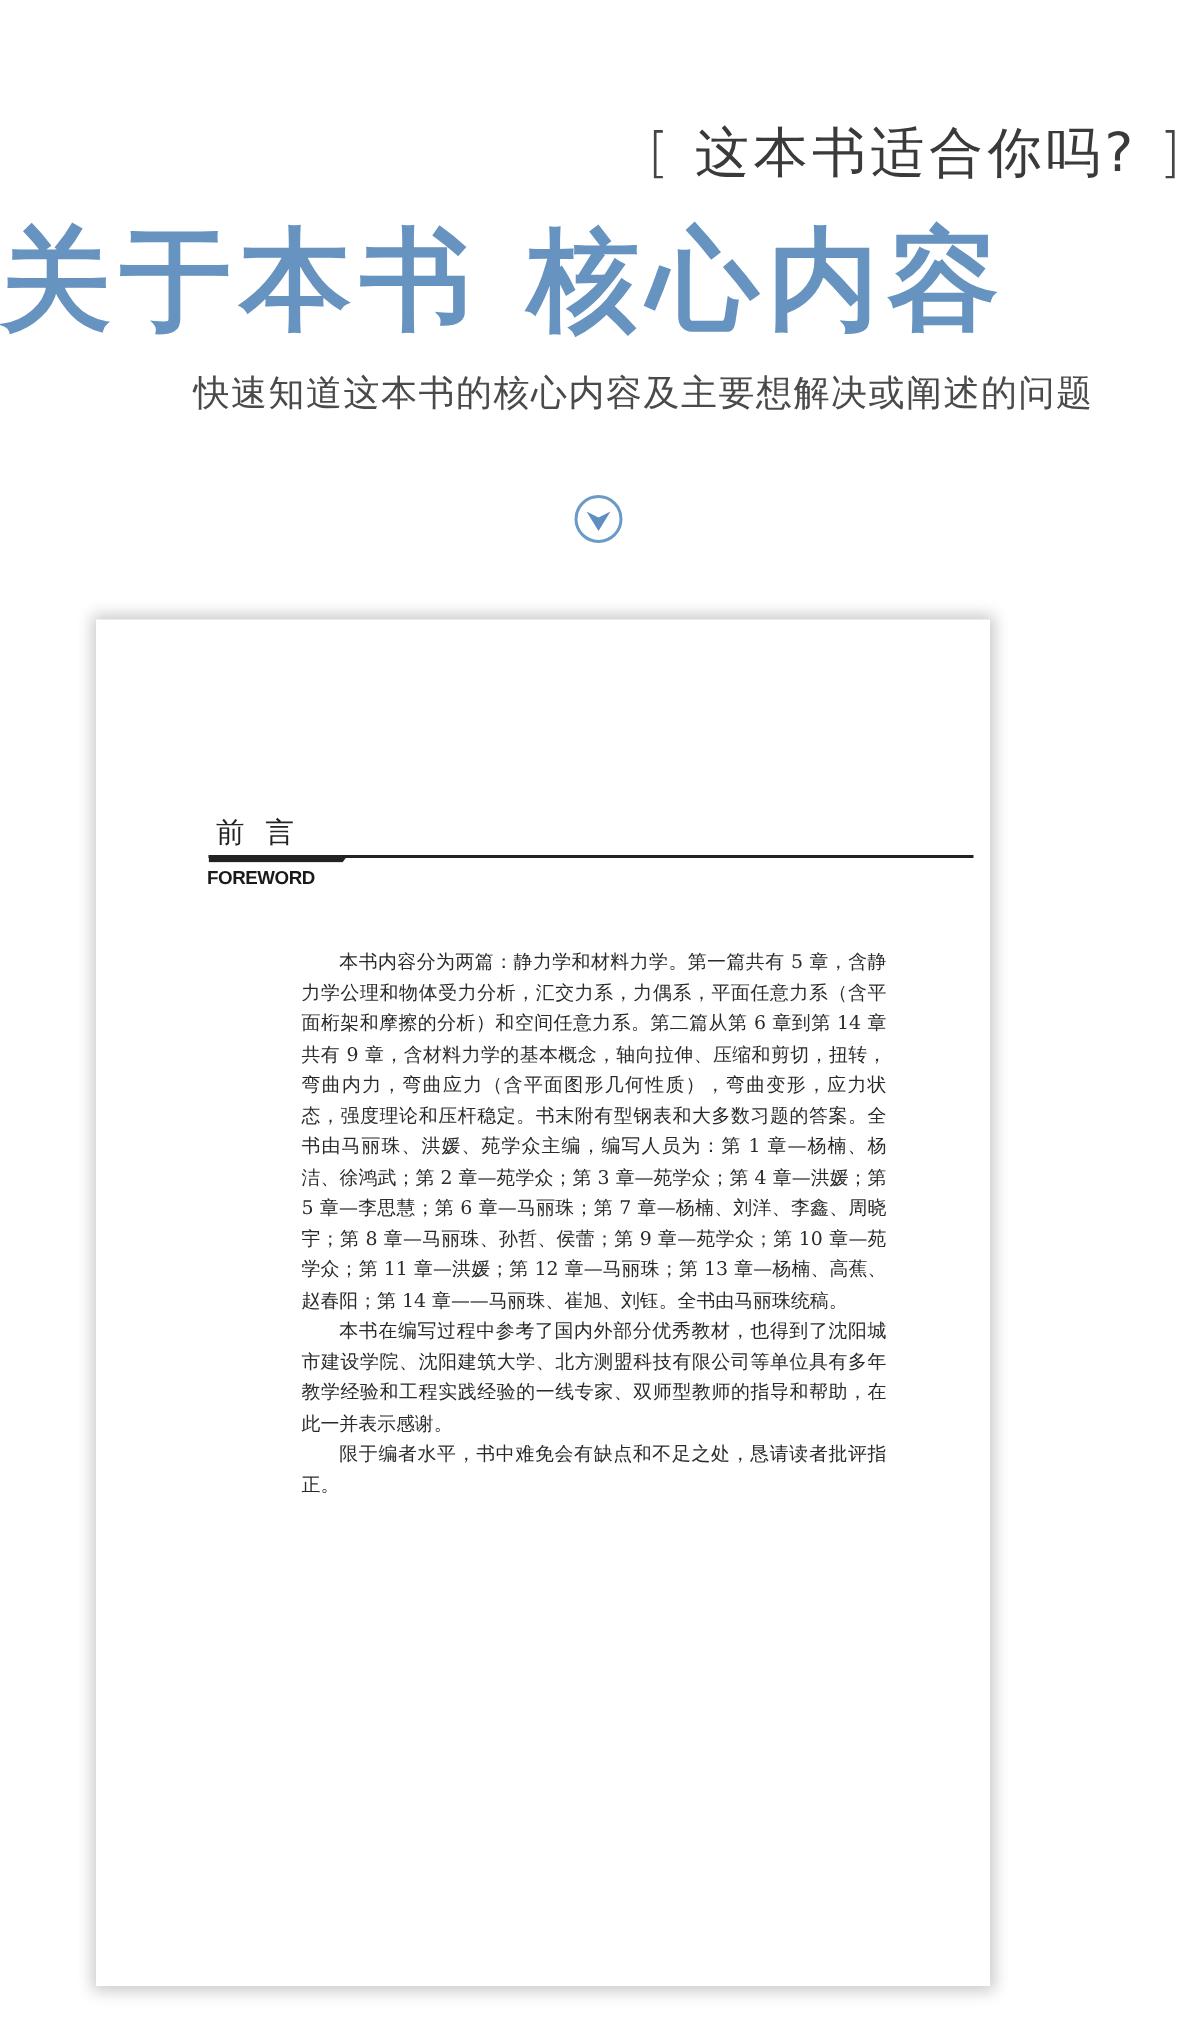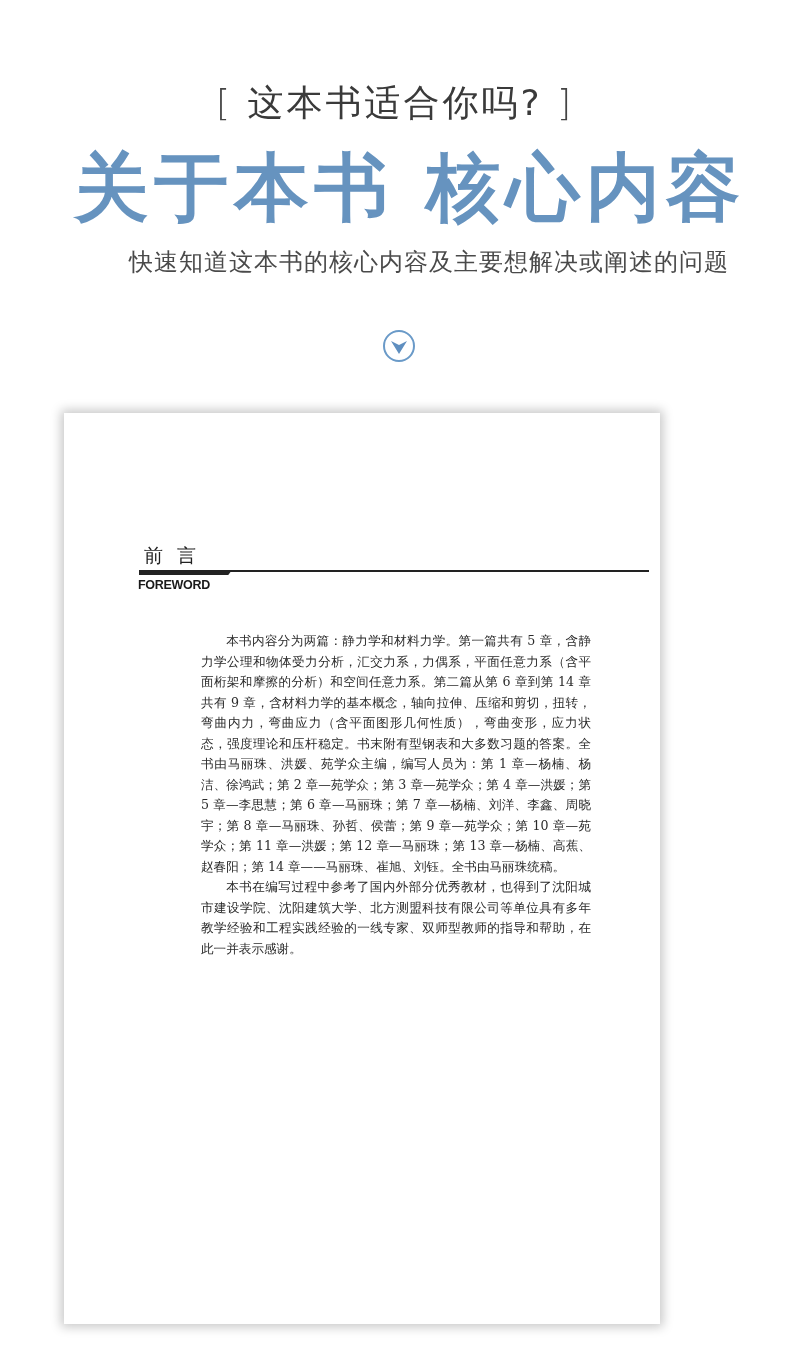--- a/index.html
+++ b/index.html
@@ -1,24 +1,24 @@
 <!DOCTYPE html>
 <html><head>
 <meta charset="utf-8">
 <style>
   html, body { margin: 0; padding: 0; background: #ffffff; }
   body { width: 790px; height: 1348px; position: relative; overflow: hidden; font-family: "DejaVu Sans", "Liberation Sans", sans-serif; }
 
   .eyebrow {
-    position: absolute; top: 78px; left: 0; width: 790px; text-align: center;
+    position: absolute; top: 78px; left: 0; width: 790px; text-align: right;
     font-size: 36px; color: #3a3a3a; letter-spacing: 3px; line-height: 50px;
   }
   .eyebrow .br { display: inline-block; font-weight: 300; color: #444; }
   .hero-title {
-    position: absolute; top: 142px; left: 0; width: 746px; text-align: right;
+    position: absolute; top: 142px; left: 0; width: 746px; text-align: left;
     font-family: "DejaVu Serif", "Liberation Serif", serif;
     font-size: 74px; font-weight: bold; color: #6693bf; letter-spacing: 6px; line-height: 90px;
   }
   .subtitle {
     position: absolute; top: 244px; left: 0; width: 790px; text-align: center;
     font-size: 24px; color: #4a4a4a; letter-spacing: 1px; line-height: 36px; padding-left: 34px;
   }
   .down-btn {
     position: absolute; top: 330px; left: 383px; width: 32px; height: 32px;
     border: 2px solid #6a9ac8; border-radius: 50%; box-sizing: border-box;
@@ -73,14 +73,15 @@
 
 <div class="page">
   <div class="fw-title">前言</div>
   <div class="fw-rule"></div>
   <div class="fw-bar"></div>
   <div class="fw-sub">FOREWORD</div>
 
   <div class="body-text">
     <p>本书内容分为两篇：静力学和材料力学。第一篇共有 5 章，含静力学公理和物体受力分析，汇交力系，力偶系，平面任意力系（含平面桁架和摩擦的分析）和空间任意力系。第二篇从第 6 章到第 14 章共有 9 章，含材料力学的基本概念，轴向拉伸、压缩和剪切，扭转，弯曲内力，弯曲应力（含平面图形几何性质），弯曲变形，应力状态，强度理论和压杆稳定。书末附有型钢表和大多数习题的答案。全书由马丽珠、洪媛、苑学众主编，编写人员为：第 1 章—杨楠、杨洁、徐鸿武；第 2 章—苑学众；第 3 章—苑学众；第 4 章—洪媛；第 5 章—李思慧；第 6 章—马丽珠；第 7 章—杨楠、刘洋、李鑫、周晓宇；第 8 章—马丽珠、孙哲、侯蕾；第 9 章—苑学众；第 10 章—苑学众；第 11 章—洪媛；第 12 章—马丽珠；第 13 章—杨楠、高蕉、赵春阳；第 14 章——马丽珠、崔旭、刘钰。全书由马丽珠统稿。</p>
     <p>本书在编写过程中参考了国内外部分优秀教材，也得到了沈阳城市建设学院、沈阳建筑大学、北方测盟科技有限公司等单位具有多年教学经验和工程实践经验的一线专家、双师型教师的指导和帮助，在此一并表示感谢。</p>
+    <p>限于编者水平，书中难免会有缺点和不足之处，恳请读者批评指正。</p>
   </div>
 </div>
 
 </body></html>

